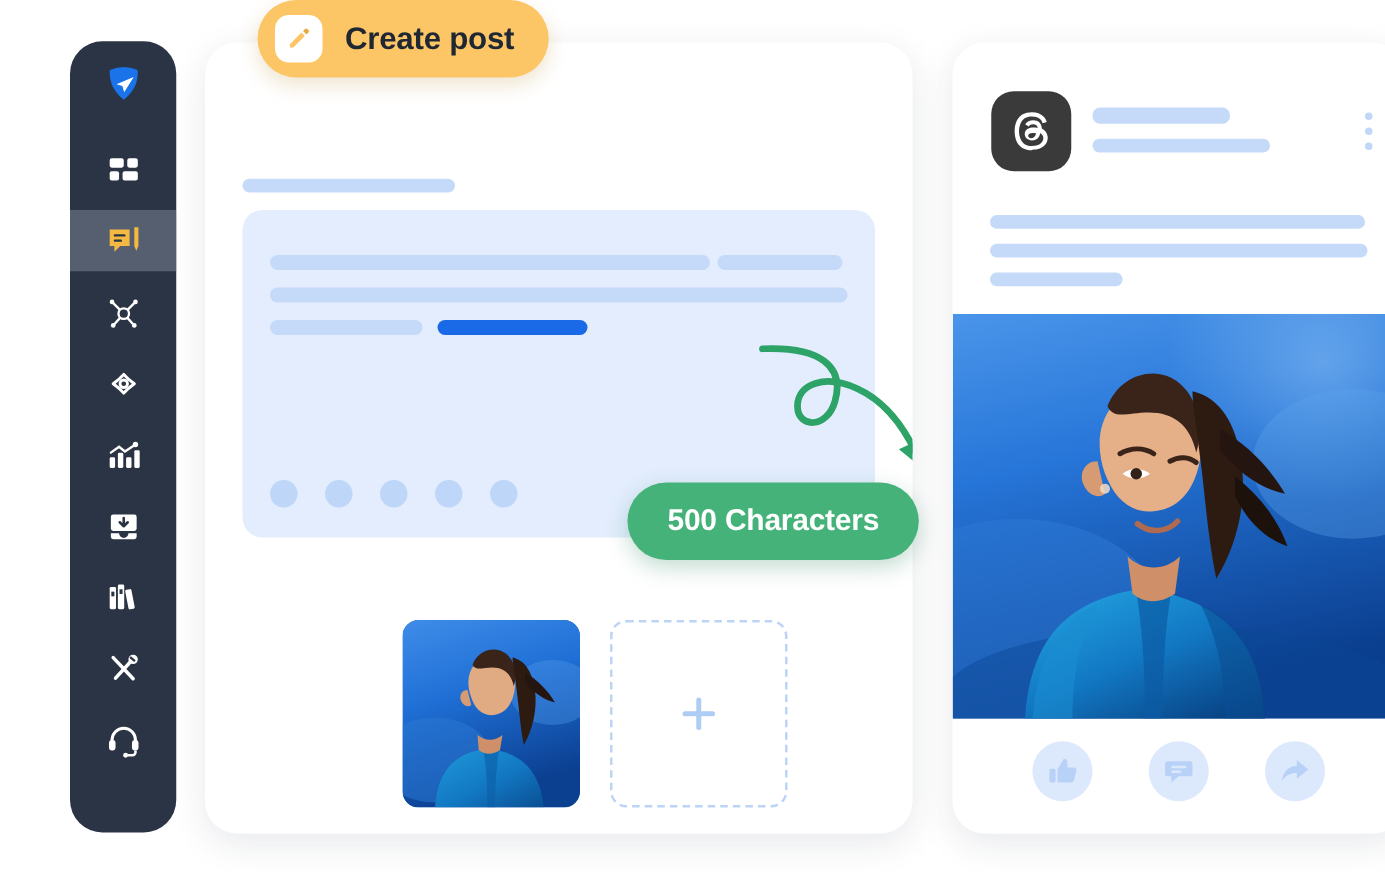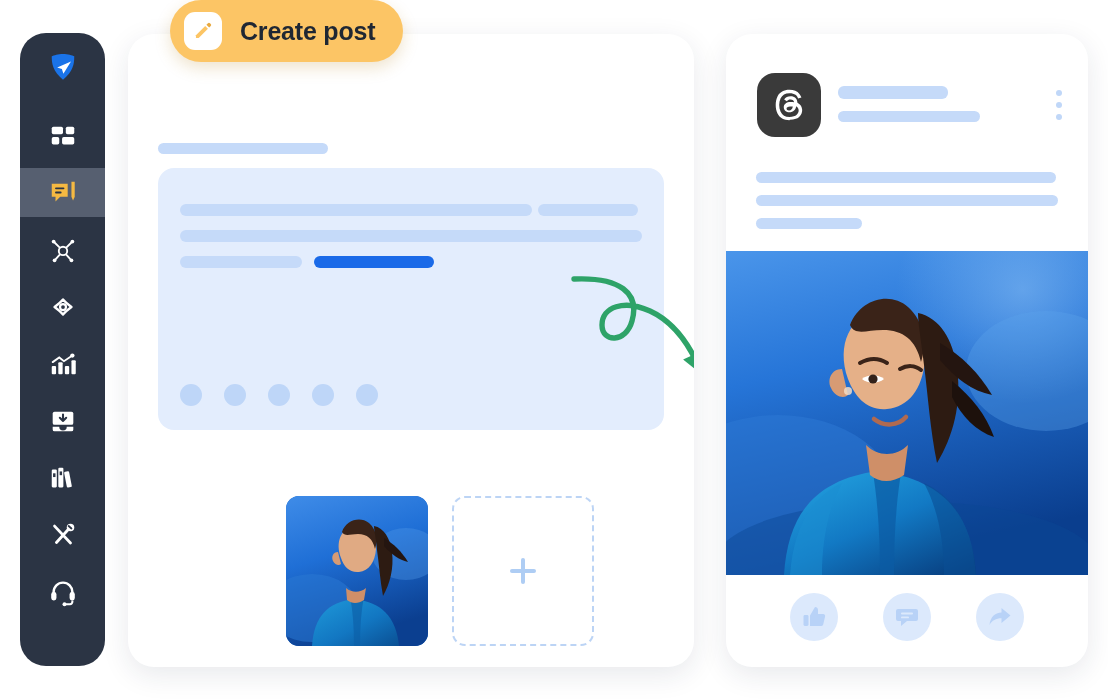--- a/index.html
+++ b/index.html
@@ -2,21 +2,21 @@
 <html><head>
 <meta charset="utf-8">
 <style>
   * { box-sizing: border-box; margin: 0; padding: 0; }
   html, body {
     width: 1108px; height: 700px;
     background: #ffffff;
     font-family: "Liberation Sans", sans-serif;
     overflow: hidden;
   }
-  #stage { position: relative; width: 914px; height: 700px; }
+  #stage { position: relative; width: 914px; height: 700px; margin-left: 36px; }
 
   
   .sidebar {
     position: absolute; left: 20px; top: 33px;
     width: 85px; height: 633px;
     background: #2b3444;
     border-radius: 26px;
     overflow: hidden;
   }
   .nav-item {
@@ -446,14 +446,17 @@
   <div class="badge-create">
     <span class="chip">
       <svg viewBox="0 0 24 24" style="width:20px;height:20px;">
         <path d="M3.5 17.2 14.6 6.1l3.3 3.3L6.8 20.5H3.5z" fill="#fcc565"></path>
         <path d="M16.1 4.6 18 2.7a1.6 1.6 0 0 1 2.3 0l1 1a1.6 1.6 0 0 1 0 2.3l-1.9 1.9z" fill="#e8a93f"></path>
       </svg>
     </span>
     <span class="txt">Create post</span>
   </div>
 
+  <div class="badge-chars">
+    <span class="txt">500 Characters</span>
+  </div>
 
 </div>
 
 </body></html>

